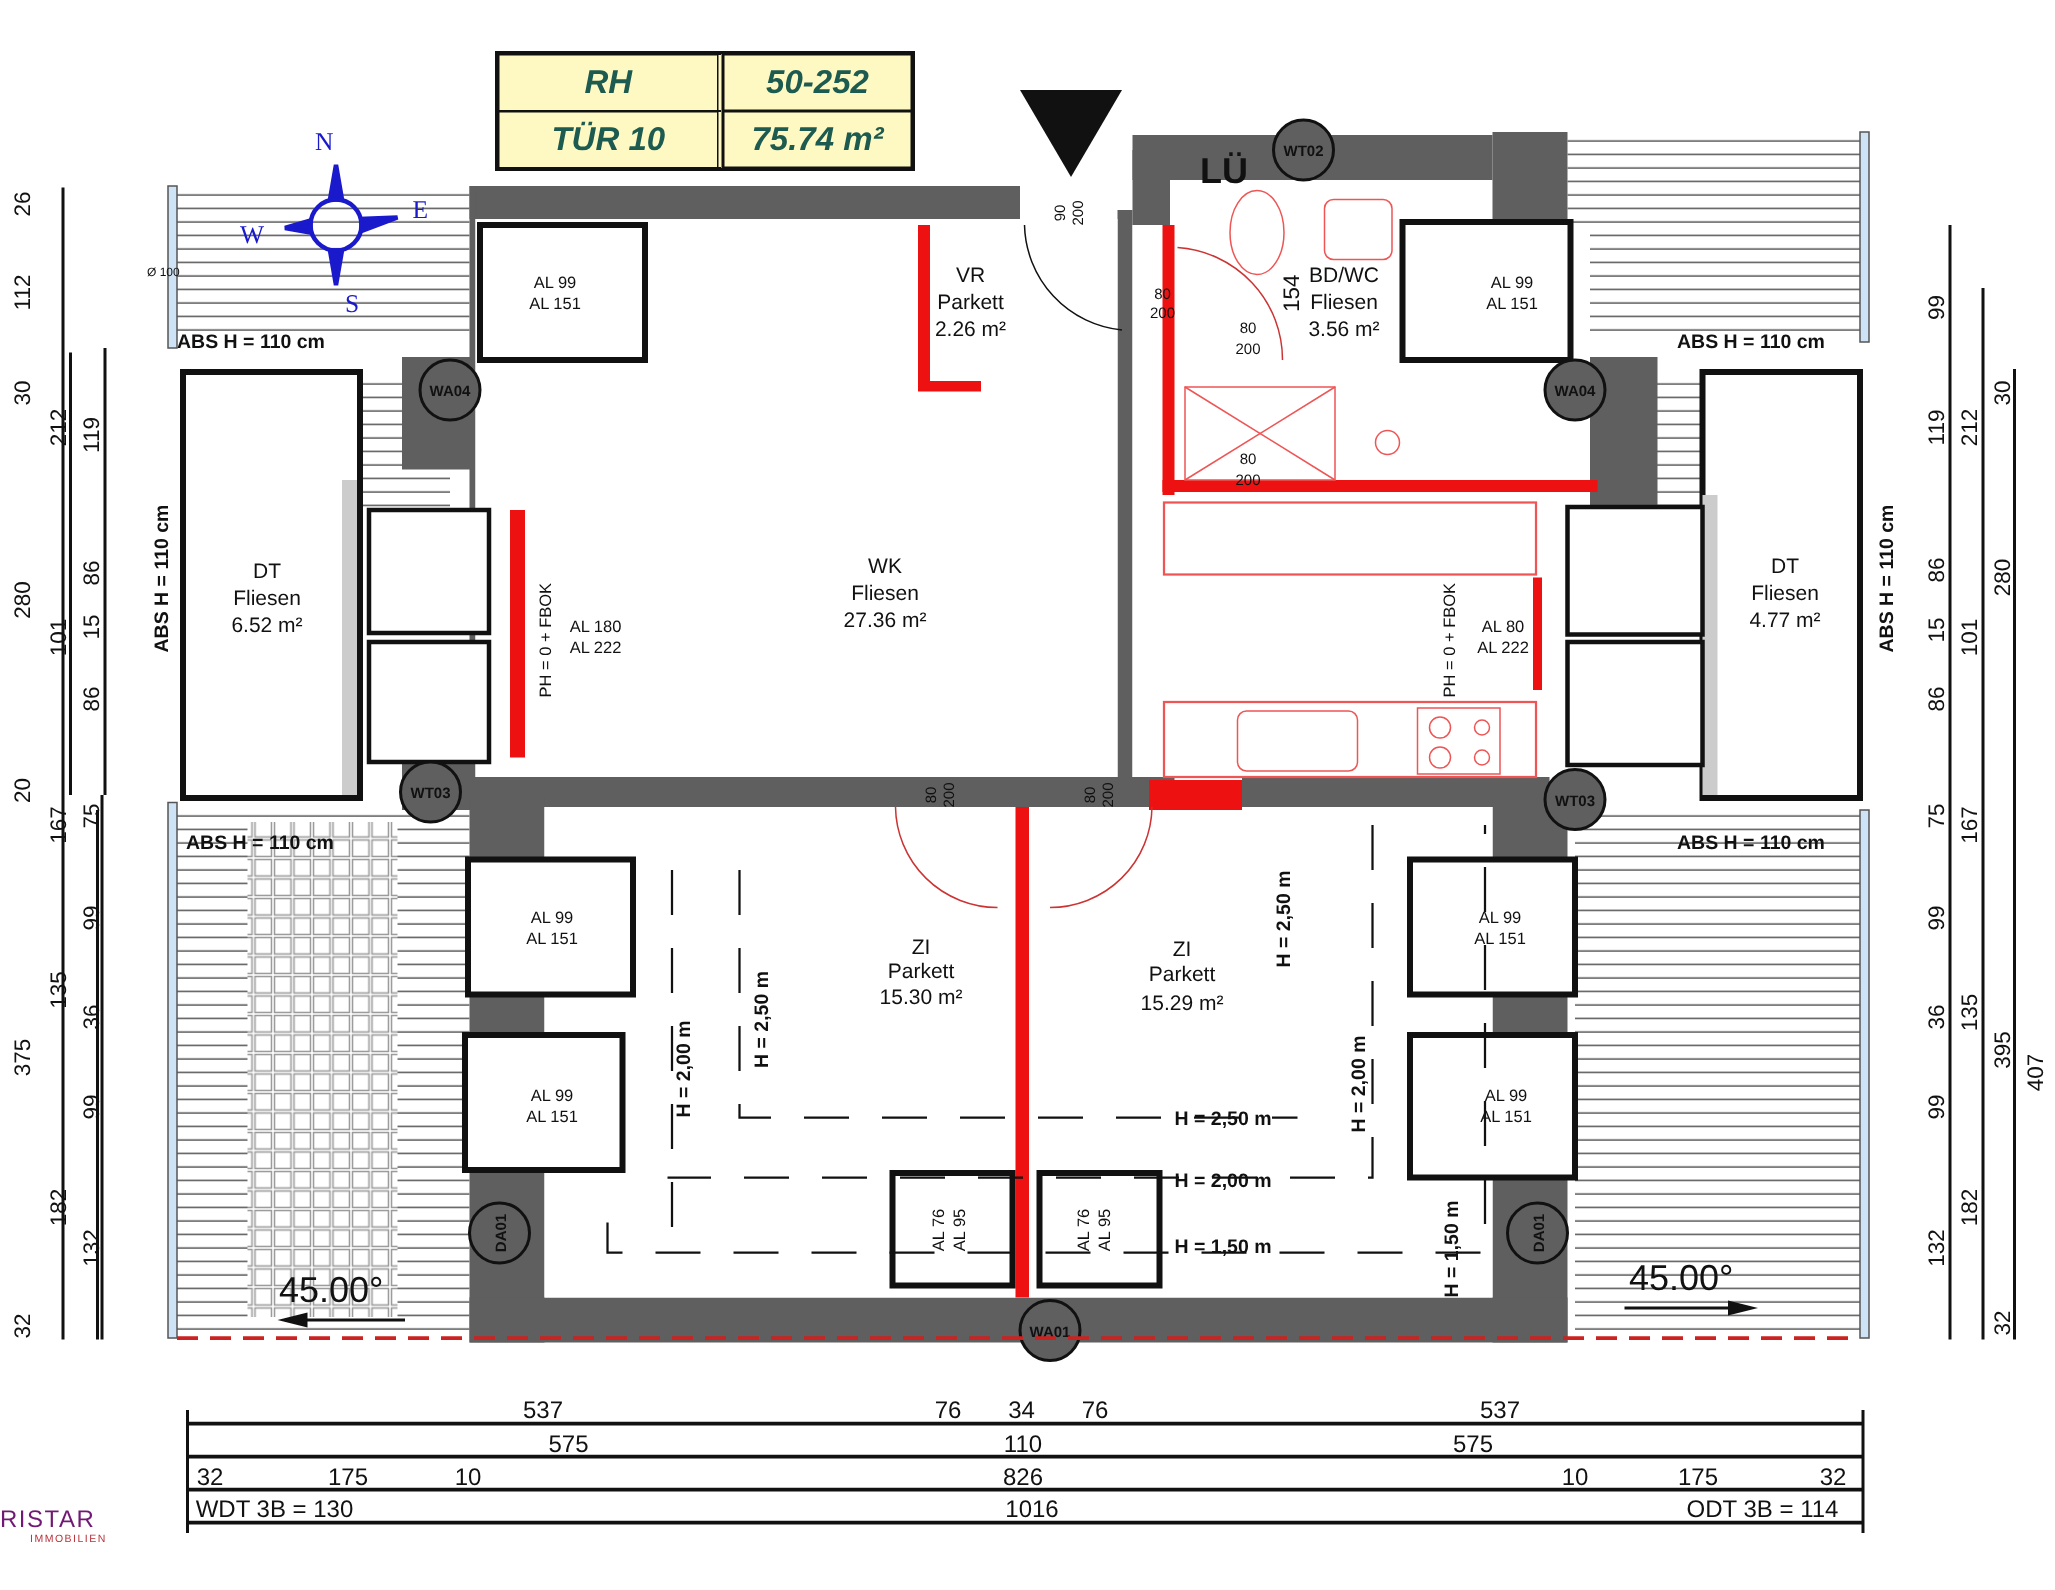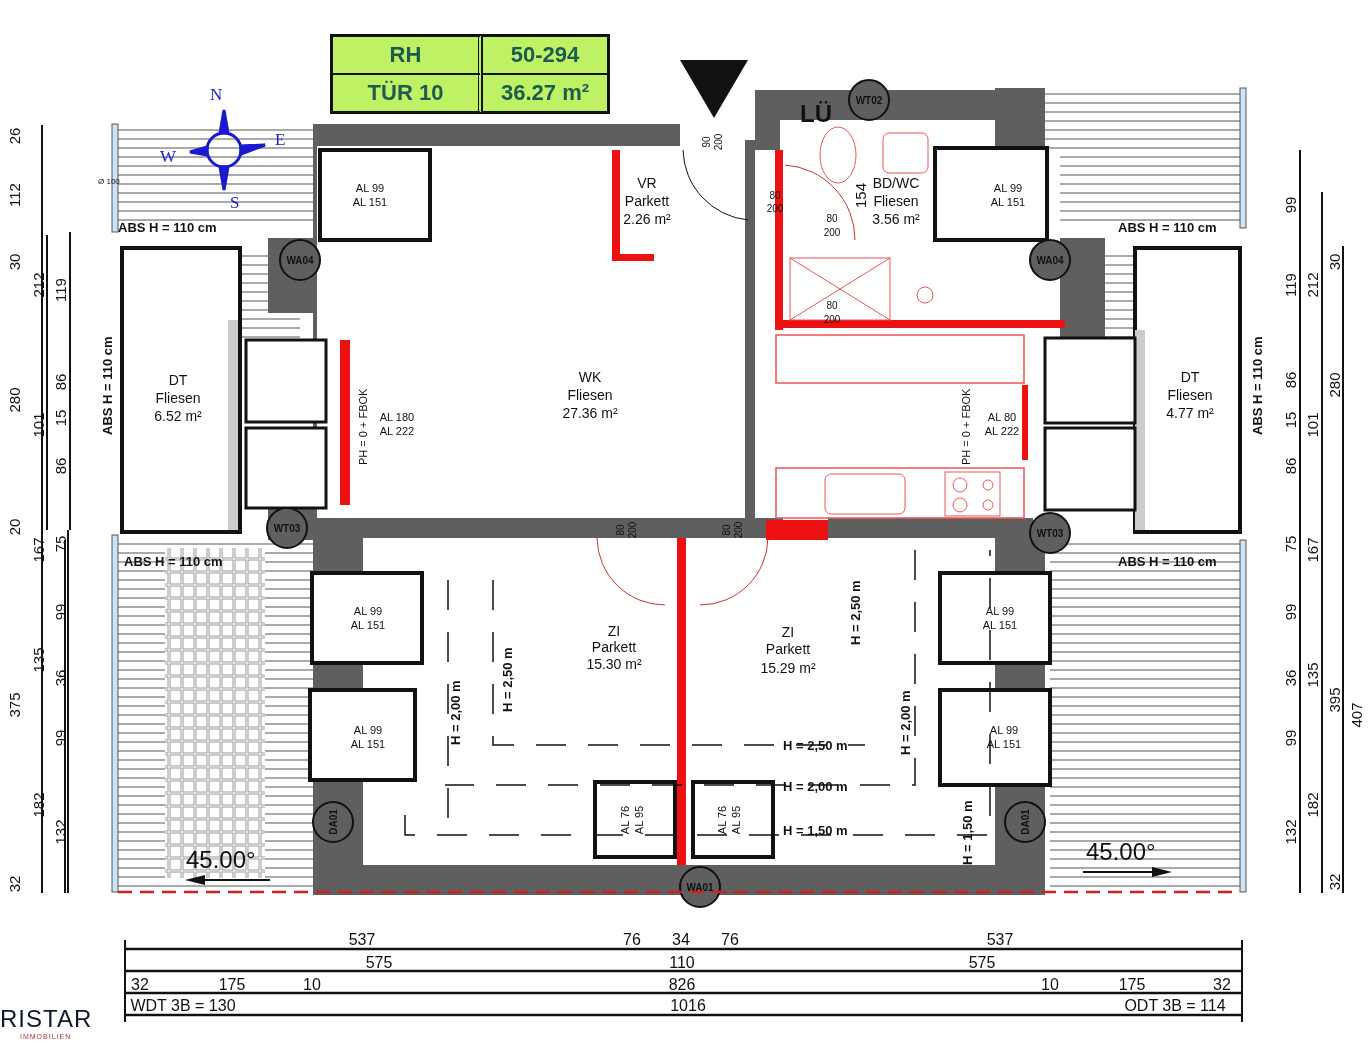--- a/index.html
+++ b/index.html
@@ -1,35 +1,35 @@
 <!DOCTYPE html>
 <html><head>
   <meta charset="utf-8">
   <style>
     html, body { margin:0; padding:0; background:#ffffff; }
     body { width:1370px; height:1060px; position:relative; overflow:hidden; font-family:"Liberation Sans", sans-serif; }
     svg { position:absolute; left:0; top:0; }
     .t { font-family:"Liberation Sans", sans-serif; fill:#111; }
     .lbl { font-size:14px; }
     .dim { font-size:16px; }
-    .hdr { position:absolute; left:330px; top:34px; width:276px; height:76px; border:2px solid #111; display:grid; grid-template-columns:150px 1fr; grid-template-rows:1fr 1fr; background:#bef264; }
+    .hdr { position:absolute; left:330px; top:34px; width:276px; height:76px; border:2px solid #111; display:grid; grid-template-columns:150px 1fr; grid-template-rows:1fr 1fr; background:#fef9c3;font-style:italic; }
     .hdr div { display:flex; align-items:center; justify-content:center; font-family:"Liberation Sans", sans-serif; font-weight:bold; font-size:22px; color:#1d5a50; border:1px solid #111; }
     .hdr .c0 { border-right:4px double #111; }
     .logo { position:absolute; left:0; top:1005px; font-family:"Liberation Sans", sans-serif; }
-    .logo .main { font-size:24px; color:#0f172a; letter-spacing:1px; }
+    .logo .main { font-size:16px; color:#701a75; letter-spacing:1px; }
     .logo .sub { font-size:7px; color:#b8323a; letter-spacing:1px; margin-left:20px; }
   </style>
 </head>
 <body>
 
 <div class="hdr">
   <div class="c0">RH</div>
-  <div>50-294</div>
+  <div>50-252</div>
   <div class="c0">TÜR 10</div>
-  <div>36.27 m²</div>
+  <div>75.74 m²</div>
 </div>
 
 <svg width="1370" height="1060" viewBox="0 0 1370 1060" style="z-index:0">
   <defs>
     <pattern id="roof" width="10" height="9" patternUnits="userSpaceOnUse">
       <rect width="10" height="9" fill="#fff"></rect>
       <line x1="0" y1="4" x2="10" y2="4" stroke="#555" stroke-width="1"></line>
     </pattern>
     <pattern id="grid" width="13" height="13" patternUnits="userSpaceOnUse">
       <rect width="13" height="13" fill="#fff"></rect>

